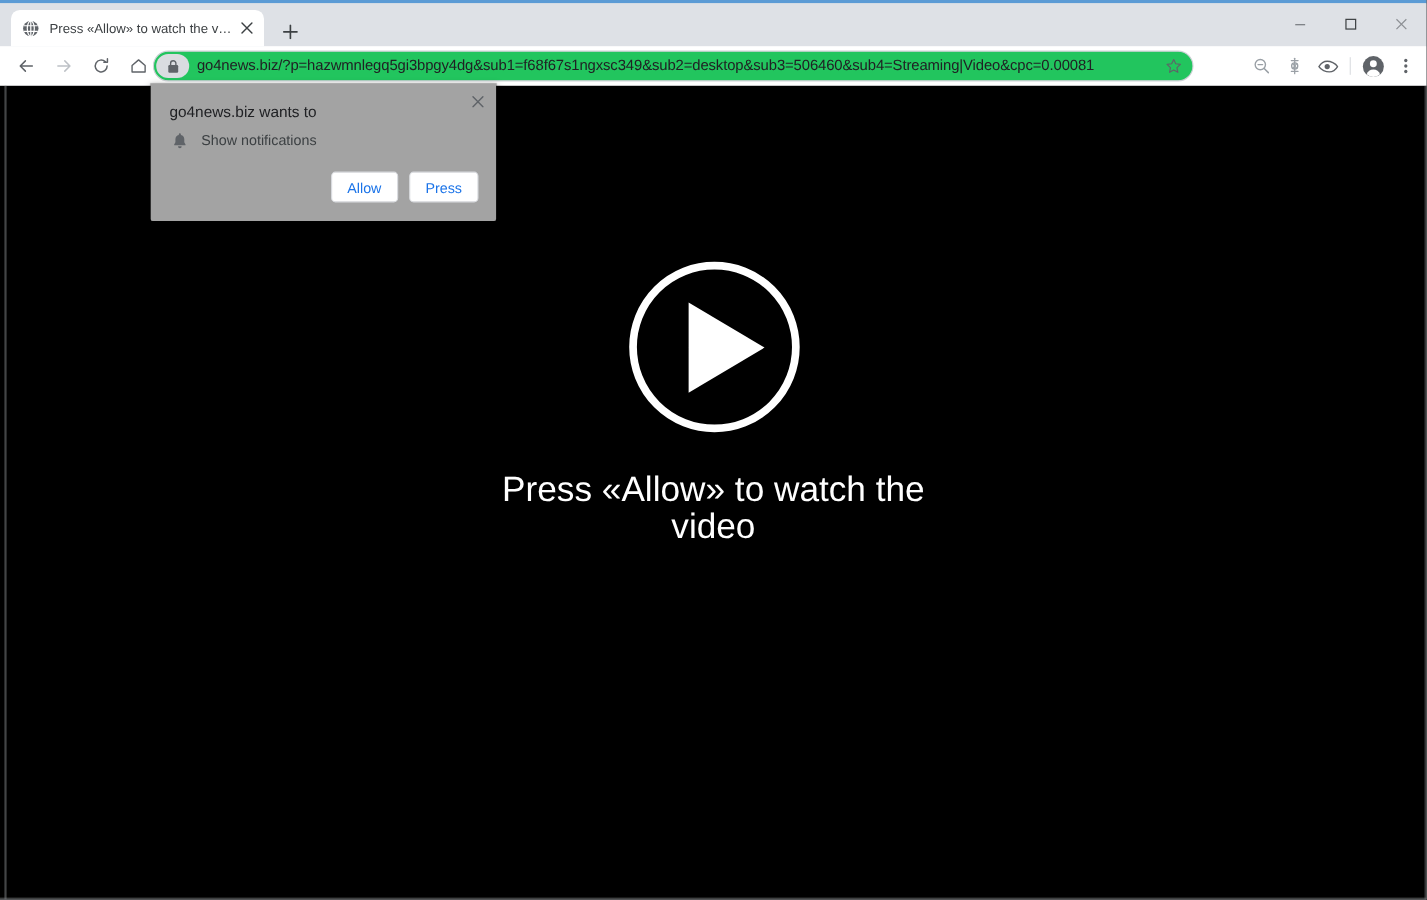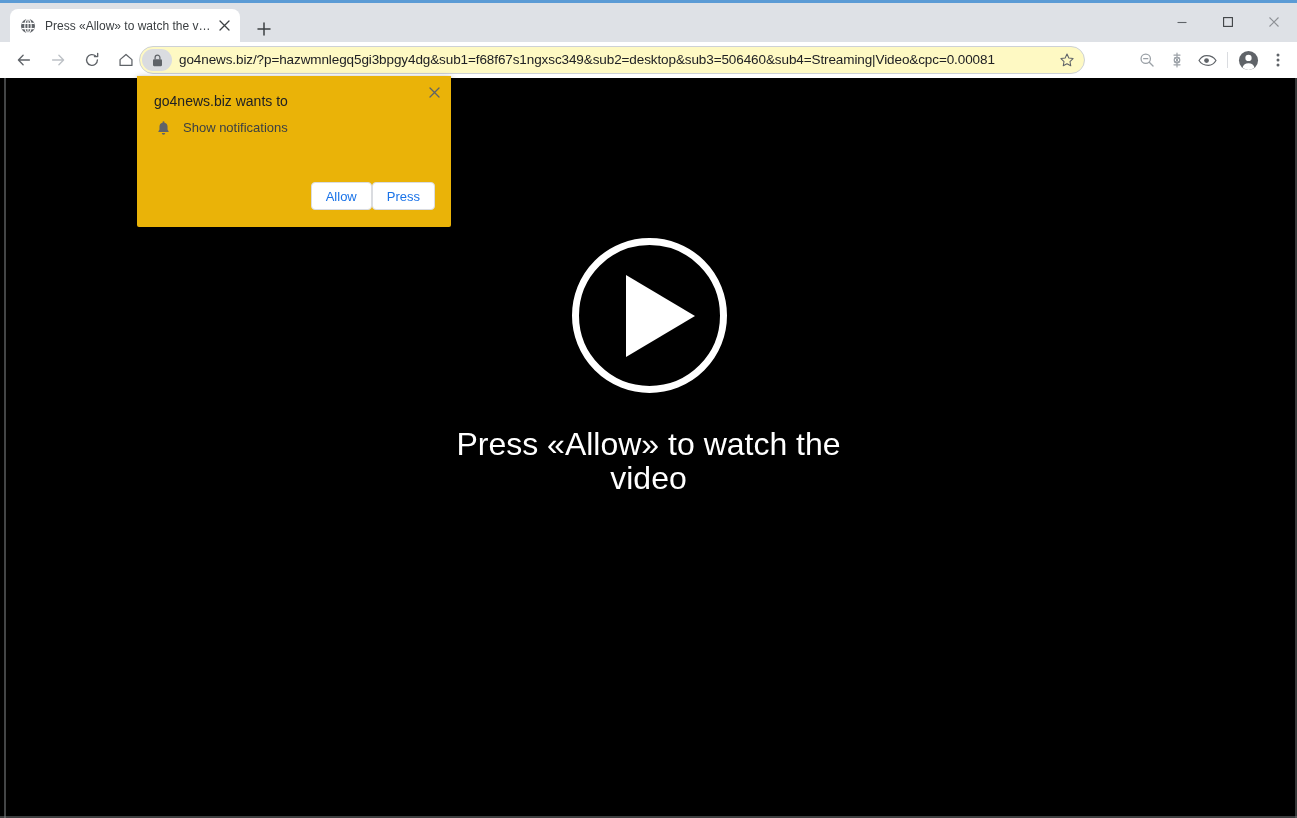--- a/index.html
+++ b/index.html
@@ -137,21 +137,21 @@
     flex: 0 0 auto;
   }
   .nav-btn.first { margin-left: 10px; }
 
   .omnibox {
     position: absolute;
     left: 139px;
     top: 46px;
     width: 946px;
     height: 28px;
-    background: #fef9c3;
+    background: #22c55e;
     border: 1px solid #cdd1d6;
     border-radius: 14px;
     display: flex;
     align-items: center;
     padding-right: 4px;
     cursor: text;
   }
 
   .lock-pill {
     width: 30px;
@@ -286,22 +286,22 @@
     font-family: "Liberation Sans", sans-serif;
     font-weight: 400;
   }
 
   
   .perm-dialog {
     position: absolute;
     left: 137px;
     top: 76px;
     width: 314px;
-    height: 151px;
-    background: #eab308;
+    height: 125px;
+    background: #a3a3a3;
     border-radius: 0 0 2px 2px;
     box-shadow: 0 2px 7px rgba(0,0,0,.34), 0 0 1px rgba(0,0,0,.22);
     z-index: 40;
   }
 
   .perm-close {
     position: absolute;
     right: 6px;
     top: 5px;
     width: 22px;
@@ -343,20 +343,21 @@
     font-size: 13px;
     color: #3c4043;
     line-height: 18px;
   }
 
   .perm-actions {
     position: absolute;
     right: 16px;
     bottom: 17px;
     display: flex;
+    gap: 10px;
   }
   .perm-btn {
     min-width: 60px;
     height: 28px;
     padding: 0 14px;
     border: 1px solid #dadce0;
     border-radius: 4px;
     background: #ffffff;
     color: #1a73e8;
     font-size: 13px;

